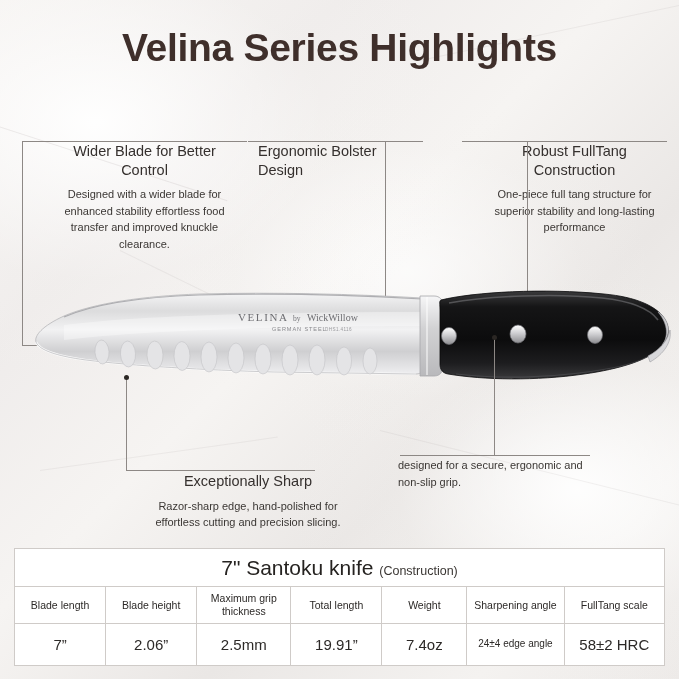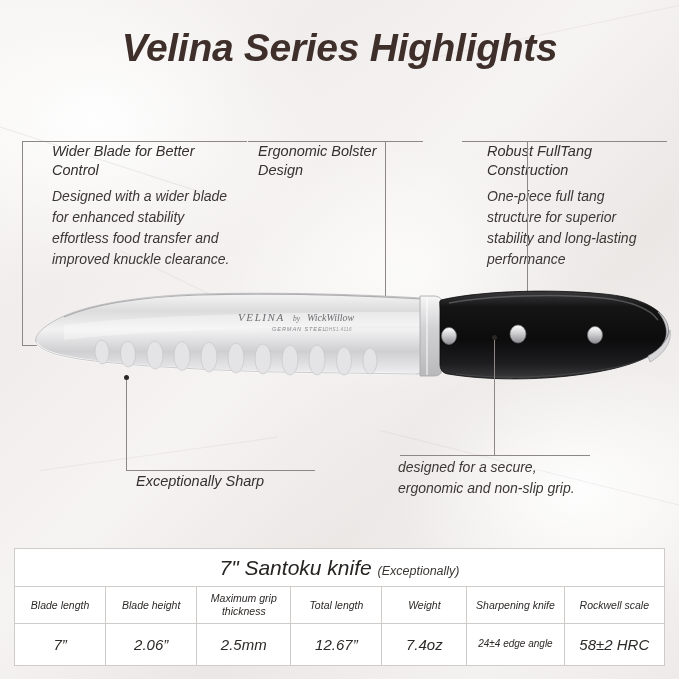--- a/index.html
+++ b/index.html
@@ -15,21 +15,20 @@
   }
   #page {
     position: relative;
     width: 679px;
     height: 679px;
     background:
       radial-gradient(ellipse 380px 260px at 14% 18%, rgba(255,255,255,0.95) 0%, rgba(245,243,241,0.25) 60%, rgba(240,237,234,0) 100%),
       radial-gradient(ellipse 300px 220px at 85% 72%, rgba(255,255,255,0.92) 0%, rgba(243,241,239,0.2) 60%, rgba(238,235,232,0) 100%),
       radial-gradient(ellipse 250px 180px at 60% 40%, rgba(255,255,255,0.7) 0%, rgba(244,242,240,0.15) 70%, rgba(238,235,232,0) 100%),
       linear-gradient(135deg, #f7f5f3 0%, #efeceb 25%, #f6f4f2 45%, #eae7e5 65%, #f4f2f0 85%, #edeae8 100%);
-    font-style: italic;
   }
   
   .vein {
     position: absolute;
     background: transparent;
     border-top: 1px solid rgba(180,175,172,0.22);
     transform-origin: left center;
     pointer-events: none;
   }
   .vein2 { border-top-color: rgba(170,165,162,0.14); }
@@ -49,25 +48,25 @@
 
   
   .callout { position: absolute; }
   .callout .c-head {
     font-size: 14.5px;
     color: #35302e;
     line-height: 1.28;
     margin-bottom: 7px;
   }
   .callout .c-body {
-    font-size: 14px;
+    font-size: 11px;
     color: #3b3734;
     line-height: 1.5;
   }
-  .c-left  { text-align: left; }
+  .c-left  { text-align: center; }
   .c-center{ text-align: left; }
 
   
   .leader {
     position: absolute;
     background: #8d8885;
   }
   .hline { height: 1px; }
   .vline { width: 1px; }
   .dot {
@@ -262,52 +261,53 @@
       <text x="269" y="51" font-family="Liberation Serif, serif" font-size="7.5" fill="#77777b">by</text>
       <text x="283" y="51" font-family="Liberation Serif, serif" font-size="10" fill="#6d6d71">WickWillow</text>
       <text x="248" y="61" font-family="Liberation Sans, sans-serif" font-size="5.6" letter-spacing="0.9" fill="#8a8a8e">GERMAN STEEL</text>
       <text x="301" y="61" font-family="Liberation Sans, sans-serif" font-size="4.6" letter-spacing="0.4" fill="#9a9a9e">DHS1.4116</text>
     </svg>
   </div>
 
   <div class="leader vline" style="left:126px; top:378px; height:92px;"></div>
   <div class="leader hline" style="left:126px; top:470px; width:189px;"></div>
   <div class="dot" style="left:124px; top:375px;"></div>
-  <div class="callout c-left" style="left:136px; top:472px; width:200px;">
+  <div class="callout c-left" style="left:148px; top:472px; width:200px;">
     <div class="c-head">Exceptionally Sharp</div>
+    <div class="c-body">Razor-sharp edge, hand-polished for effortless cutting and precision slicing.</div>
   </div>
 
   <div class="leader vline" style="left:494px; top:338px; height:117px;"></div>
   <div class="leader hline" style="left:400px; top:455px; width:190px;"></div>
   <div class="dot" style="left:492px; top:335px;"></div>
   <div class="callout c-center" style="left:398px; top:457px; width:192px;">
     <div class="c-body">designed for a secure, ergonomic and non-slip grip.</div>
   </div>
 
   <div id="spec">
     <div id="spec-title">
       <span>7" Santoku knife</span>
-      <span class="sub">(Exceptionally)</span>
+      <span class="sub">(Construction)</span>
     </div>
     <table class="spec-table">
       <tbody>
           <tr class="hdr">
         <td style="width:14.0%">Blade length</td>
         <td style="width:14.0%">Blade height</td>
         <td style="width:14.5%">Maximum grip thickness</td>
         <td style="width:14.0%">Total length</td>
         <td style="width:13.0%">Weight</td>
-        <td style="width:15.0%">Sharpening knife</td>
-        <td style="width:15.5%">Rockwell scale</td>
+        <td style="width:15.0%">Sharpening angle</td>
+        <td style="width:15.5%">FullTang scale</td>
       </tr>
       <tr class="val">
         <td>7”</td>
         <td>2.06”</td>
         <td>2.5mm</td>
-        <td>12.67”</td>
+        <td>19.91”</td>
         <td>7.4oz</td>
         <td class="small">24±4 edge angle</td>
         <td>58±2 HRC</td>
       </tr>
     </tbody>
       </table>
   </div>
 
 </div>
 

